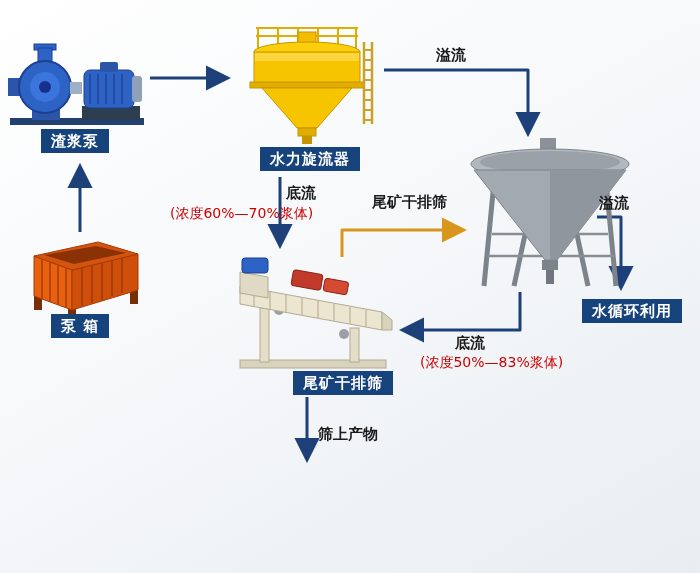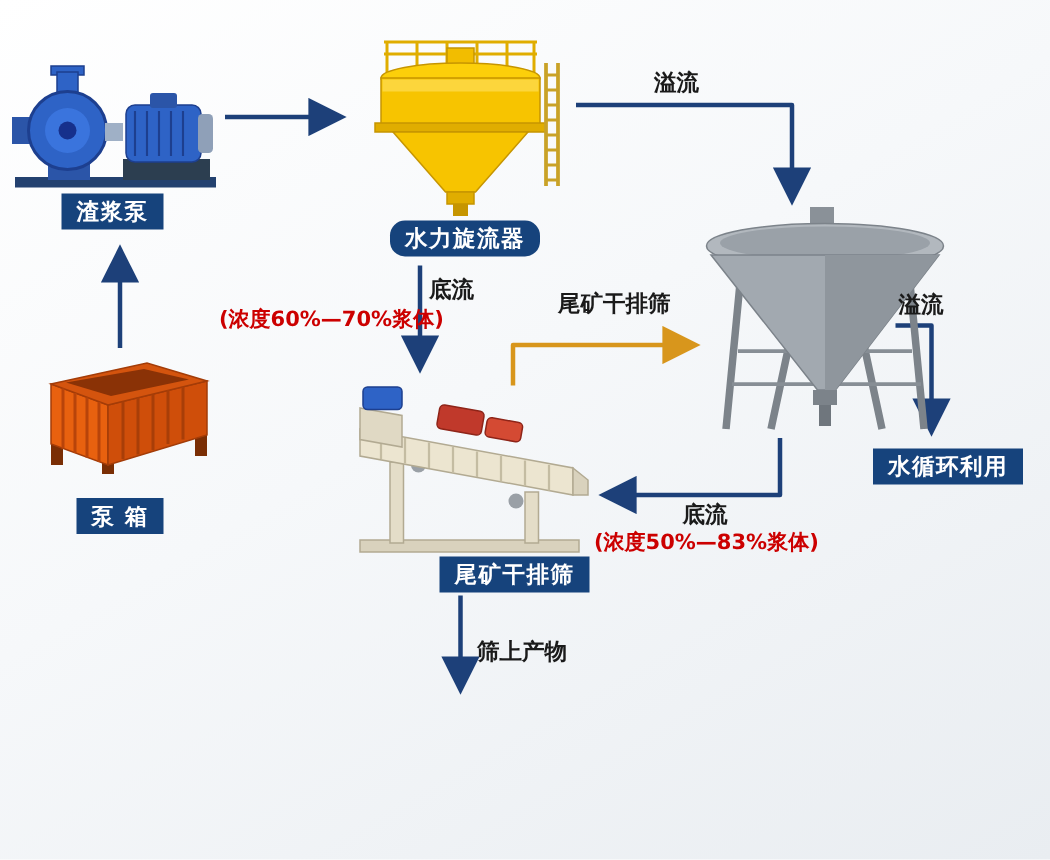--- a/index.html
+++ b/index.html
@@ -13,22 +13,22 @@
   .plate{
     position:absolute;background:var(--label-bg,#16437c);color:var(--label-text,#fff);
     font-size:15px;font-weight:bold;letter-spacing:1px;padding:3px 10px;
     white-space:nowrap;text-align:center;line-height:1.2;
   }
   .flow-label{
     position:absolute;font-size:15px;font-weight:600;color:var(--flow-text,#1a1a1a);
     white-space:nowrap;line-height:1.2;
   }
   .note{
-    position:absolute;font-size:14px;font-weight:bold;color:var(--note-red,#cc0000);
-    white-space:nowrap;line-height:1.2;
+    position:absolute;font-size:14px;font-weight:normal;color:var(--note-red,#cc0000);
+    white-space:nowrap;line-height:1.2;margin-left:24px;
   }
   .connectors{position:absolute;left:0;top:0;width:700px;height:573px;pointer-events:none;}
 </style>
 </head>
 <body>
 
 <div class="stage" style="--label-bg: #16437c; --label-text: #ffffff; --arrow-blue: #1d4079; --arrow-orange: #d8961c; --note-red: #cc0000; --flow-text: #1a1a1a;">
 
   <svg class="connectors" viewBox="0 0 700 573">
     <defs>
@@ -126,22 +126,22 @@
       <polygon points="4,22 42,36 42,76 4,62" fill="#e8610f" stroke="#a33c08"></polygon>
       <polygon points="42,36 108,20 108,56 42,76" fill="#cf4e0a" stroke="#a33c08"></polygon>
       <polygon points="4,22 68,8 108,20 42,36" fill="#d4540e" stroke="#a33c08"></polygon>
       <polygon points="14,21 66,12 96,19 44,30" fill="#8a3206"></polygon>
       <path d="M12 25 v40 M20 28 v40 M28 31 v40 M36 34 v40" stroke="#b8440a" stroke-width="2"></path>
       <path d="M52 34 v38 M62 31 v38 M72 29 v37 M82 26 v36 M92 24 v35" stroke="#a83e08" stroke-width="2"></path>
     </svg>
   </div>
 
   <div class="plate" style="left:41px;top:129px;">渣浆泵</div>
-  <div class="plate" style="left:260px;top:147px;border-radius:10px;">水力旋流器</div>
-  <div class="plate" style="left:51px;top:332px;">泵 箱</div>
+  <div class="plate" style="left:260px;top:147px;">水力旋流器</div>
+  <div class="plate" style="left:51px;top:314px;">泵 箱</div>
   <div class="plate" style="left:246px;top:371px;margin-left:47px;">尾矿干排筛</div>
   <div class="plate" style="left:582px;top:299px;">水循环利用</div>
 
   <div class="flow-label" style="left:436px;top:46px;">溢流</div>
   <div class="flow-label" style="left:286px;top:184px;">底流</div>
   <div class="note" style="left:146px;top:205px;">(浓度60%—70%浆体)</div>
   <div class="flow-label" style="left:372px;top:193px;">尾矿干排筛</div>
   <div class="flow-label" style="left:599px;top:194px;">溢流</div>
   <div class="flow-label" style="left:455px;top:334px;">底流</div>
   <div class="note" style="left:396px;top:354px;">(浓度50%—83%浆体)</div>

